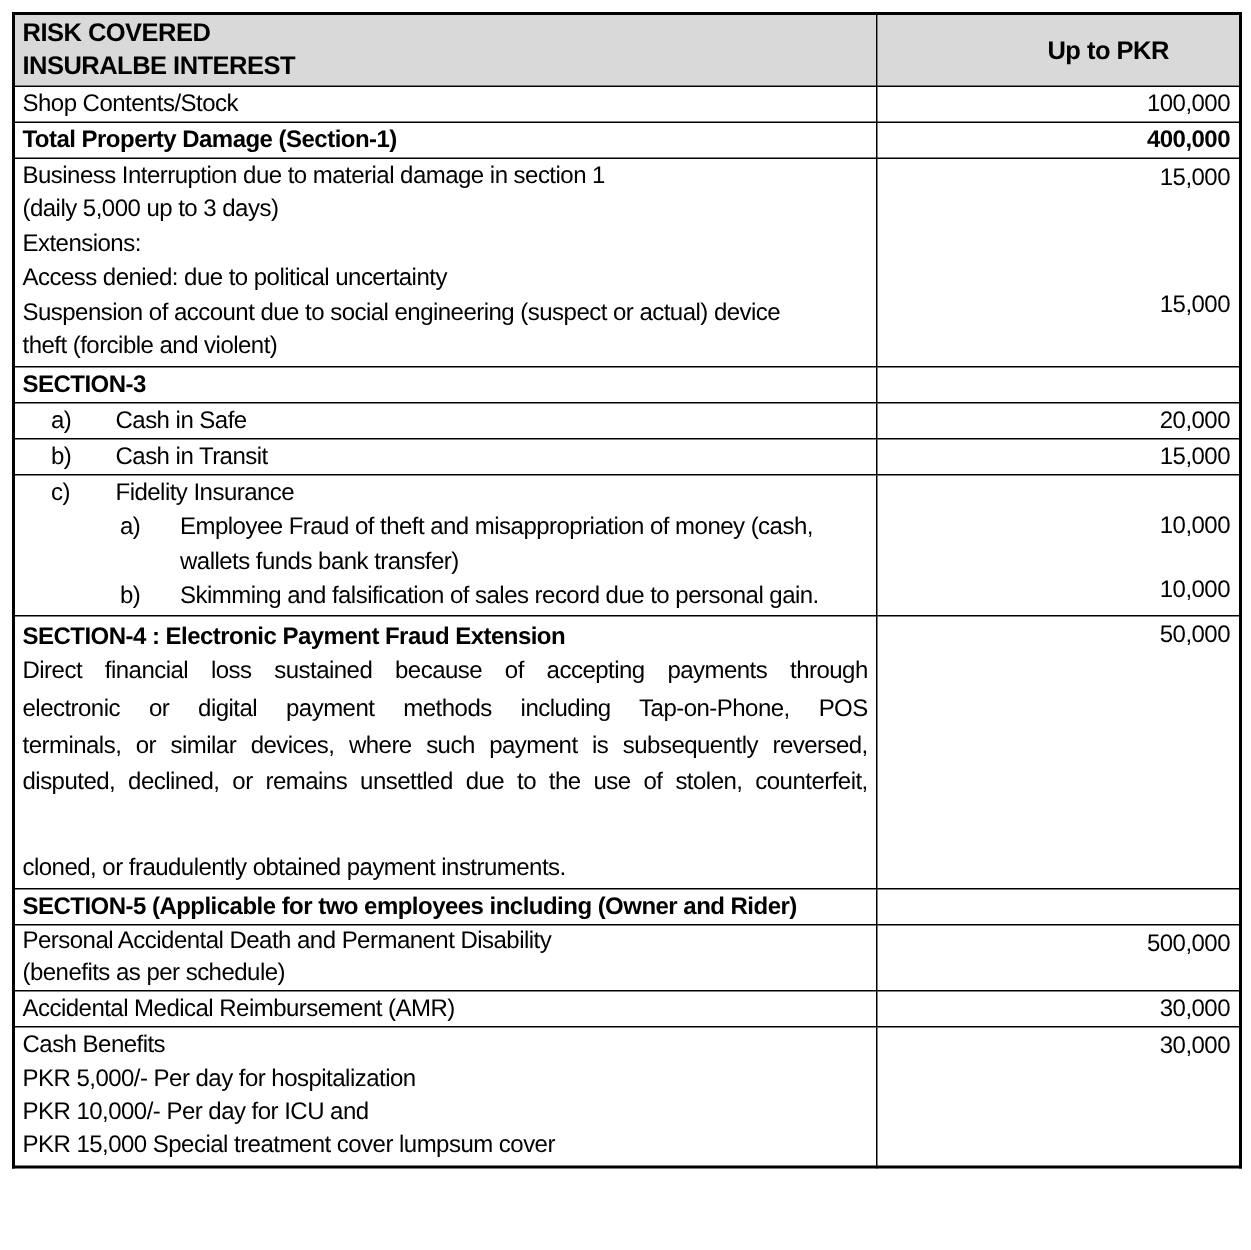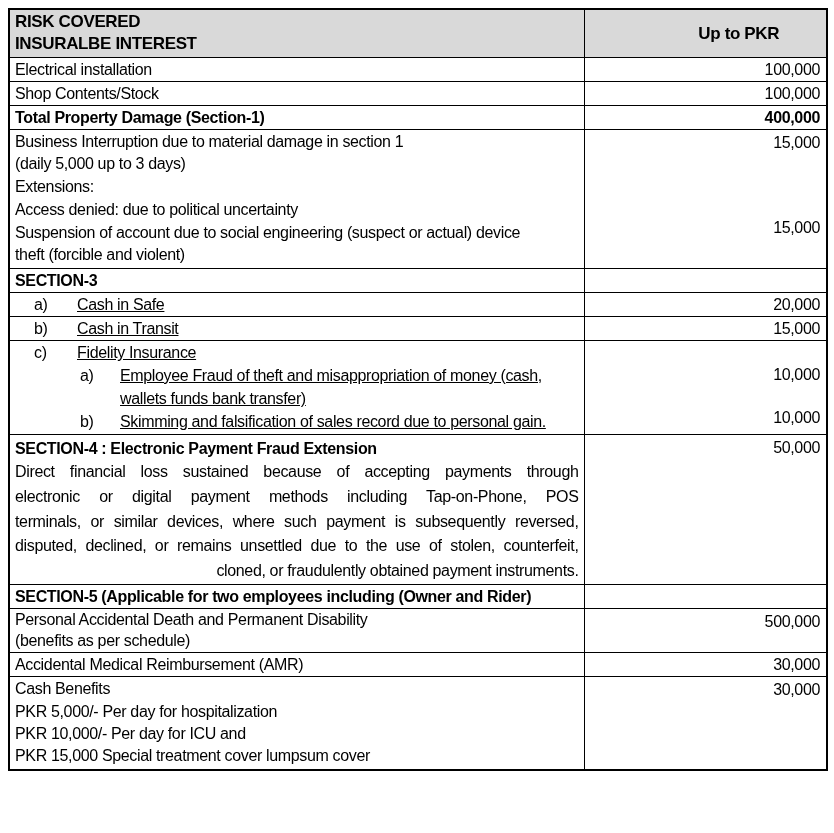--- a/index.html
+++ b/index.html
@@ -46,27 +46,27 @@
   td.multi { vertical-align: top; line-height: 22.8px; padding-top: 1px; }
   td.vtop  { vertical-align: top; padding-top: 2px; }
   .val2-bi  { margin-top: 64px; }
   .val1-fid { margin-top: 21px; }
   .val2-fid { margin-top: 22px; }
 
   
   .li { display: flex; }
   .mk1 { margin-left: 19px; width: 43px; flex: none; }
   .mk2 { margin-left: 65px; width: 40px; flex: none; }
-  .lt  { flex: 1; text-decoration: underline; }
+  .lt  { flex: 1; }
 
   
   td.sec4 { vertical-align: top; padding-top: 2px; }
   .s4title { line-height: 23px; font-weight: bold; }
   .jline { line-height: 24.6px; text-align: justify; text-align-last: justify; }
-  .jlast { line-height: 24.6px; text-align: right; }
+  .jlast { line-height: 24.6px; text-align: left; margin-top: 32px; }
 
   tr.bi   { height: 137px; }
   tr.fid  { height: 91px; }
   tr.s4   { height: 148px; }
   tr.pa   { height: 42px; }
   tr.cb   { height: 90px; }
   tr.pa td.multi { line-height: 20.5px; }
   tr.cb td.multi { line-height: 22.3px; }
 </style>
 </head>
@@ -82,24 +82,20 @@
     <tbody>
         <tr class="hdr">
       <td class="hdr-left">
         <div>RISK COVERED</div>
         <div>INSURALBE INTEREST</div>
       </td>
       <td class="hdr-right">Up to PKR</td>
     </tr>
 
     <tr class="h24">
-      <td>Electrical installation</td>
-      <td class="num">100,000</td>
-    </tr>
-    <tr class="h24">
       <td>Shop Contents/Stock</td>
       <td class="num">100,000</td>
     </tr>
     <tr class="h24">
       <td class="b">Total Property Damage (Section-1)</td>
       <td class="num b">400,000</td>
     </tr>
 
     <tr class="bi">
       <td class="multi">

